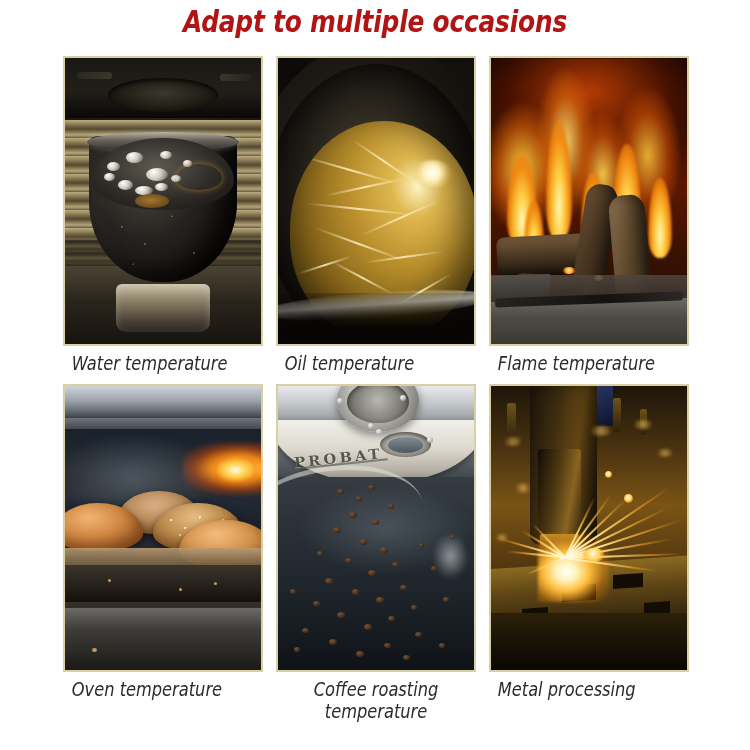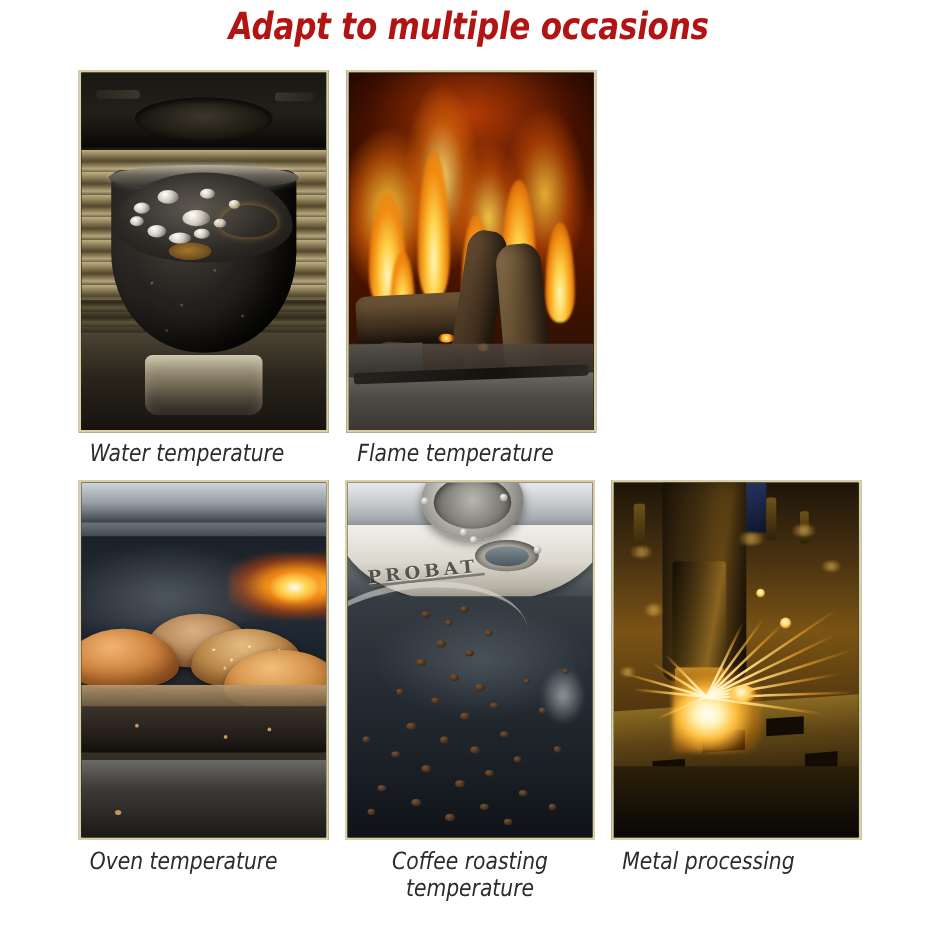--- a/index.html
+++ b/index.html
@@ -354,20 +354,44 @@
               <div class="oilblob"></div>
               <div class="oilblob2"></div>
             </div>
             <div class="stand-ring"></div>
             <div class="pot-stand"></div>
           </div>
         </div>
         <div class="caption left">Water temperature</div>
       </div>
 
+      <div class="cell">
+        <div class="frame">
+          <div class="photo p2">
+            <div class="pan-outer"></div>
+            <div class="pan-wall"></div>
+            <div class="oil-pool">
+              <div class="scratch" style="left:6%;top:22%;width:52%;transform:rotate(16deg);"></div>
+              <div class="scratch" style="left:18%;top:30%;width:44%;transform:rotate(-12deg);"></div>
+              <div class="scratch" style="left:30%;top:18%;width:40%;transform:rotate(34deg);"></div>
+              <div class="scratch" style="left:8%;top:40%;width:58%;transform:rotate(6deg);"></div>
+              <div class="scratch" style="left:36%;top:44%;width:46%;transform:rotate(-24deg);"></div>
+              <div class="scratch" style="left:12%;top:56%;width:50%;transform:rotate(20deg);"></div>
+              <div class="scratch" style="left:40%;top:62%;width:42%;transform:rotate(-8deg);"></div>
+              <div class="scratch" style="left:20%;top:72%;width:38%;transform:rotate(28deg);"></div>
+              <div class="scratch" style="left:52%;top:78%;width:36%;transform:rotate(-30deg);"></div>
+              <div class="scratch" style="left:4%;top:66%;width:30%;transform:rotate(-18deg);"></div>
+              <div class="hot"></div>
+            </div>
+            <div class="rim-hi"></div>
+            <div class="dark-bottom"></div>
+          </div>
+        </div>
+        <div class="caption left">Oil temperature</div>
+      </div>
 
       <div class="cell">
         <div class="frame">
           <div class="photo p3">
             <div class="flamelayer"></div>
             <div class="tongue" style="left:8%;top:34%;width:30px;height:92px;"></div>
             <div class="tongue" style="left:28%;top:22%;width:26px;height:120px;"></div>
             <div class="tongue" style="left:46%;top:40%;width:24px;height:86px;"></div>
             <div class="tongue" style="left:62%;top:30%;width:28px;height:104px;"></div>
             <div class="tongue" style="left:80%;top:42%;width:24px;height:80px;"></div>

